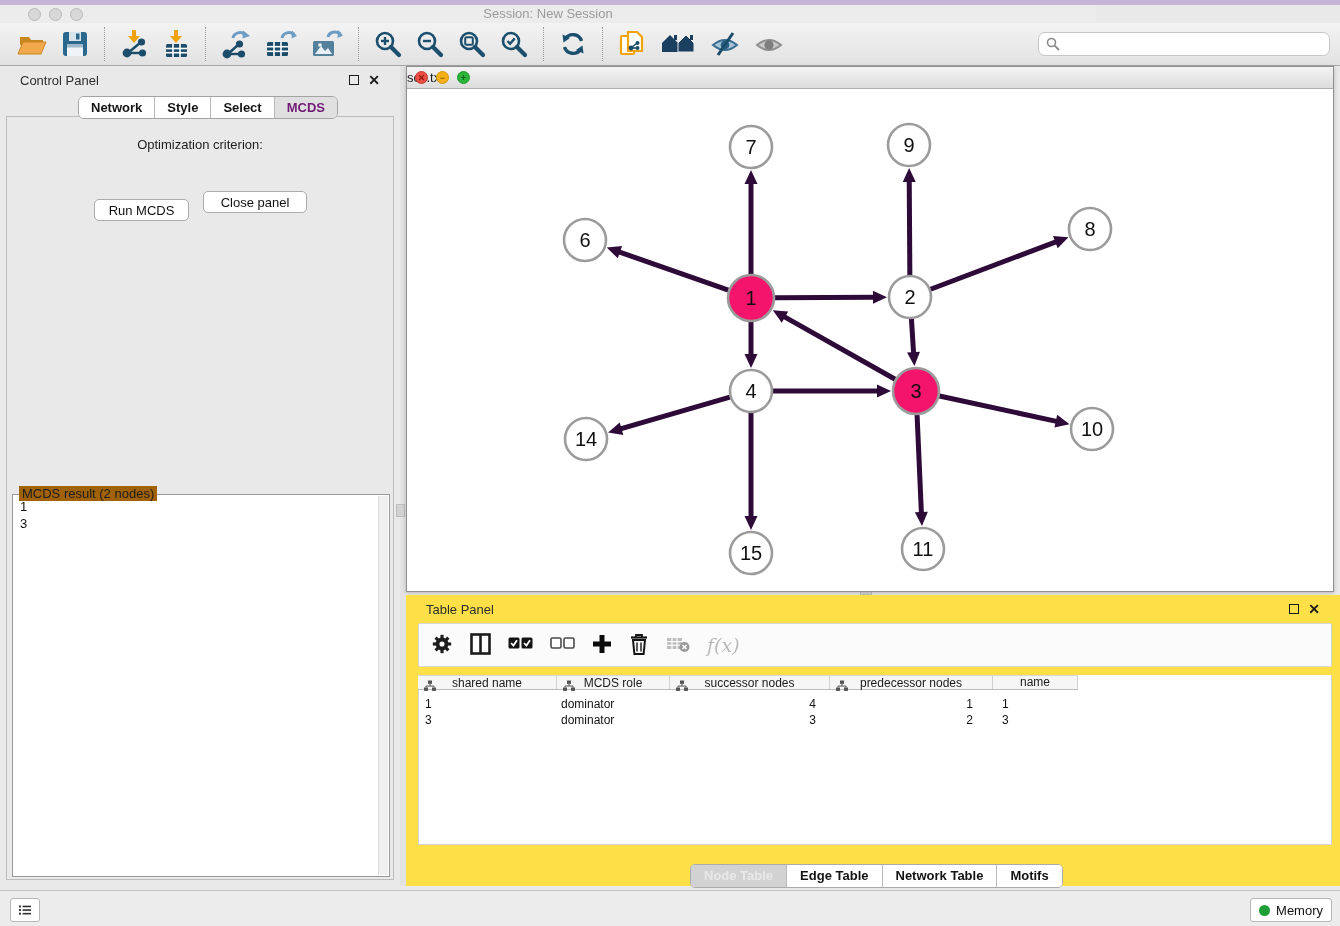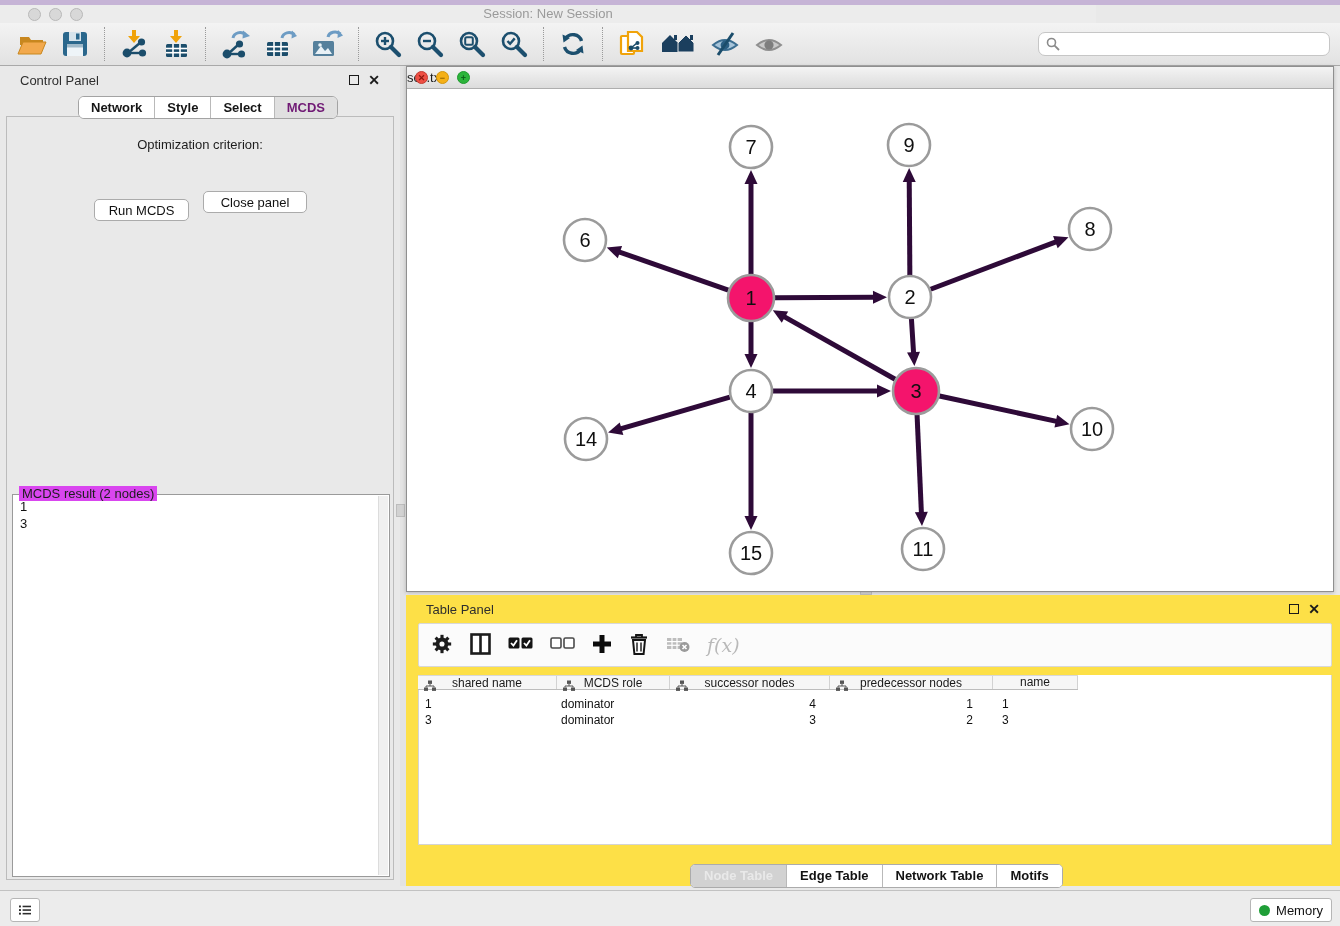--- a/index.html
+++ b/index.html
@@ -58,21 +58,21 @@
   .dd-chev { margin-left:auto; display:flex; flex-direction:column; gap:1px; align-items:center; }
   .dd-chev i { width:0; height:0; border-left:4px solid transparent; border-right:4px solid transparent; display:block; }
   .dd-chev .up { border-bottom:5px solid #555; }
   .dd-chev .dn { border-top:5px solid #555; }
   .btn {
     background:#fff; border:1px solid #ababab; border-radius:5px; height:22px;
     font-size:13px; color:#111; display:flex; align-items:center; justify-content:center;
     font-family:"Liberation Sans",sans-serif;
   }
   .result-box { border:1px solid #9a9a9a; background:#fff; }
-  .result-legend { position:absolute; top:-9px; left:6px; background:#d946ef; padding:0 3px; font-size:13px; color:#1d1d1d; }
+  .result-legend { position:absolute; top:-9px; left:6px; background:#a16207; padding:0 3px; font-size:13px; color:#1d1d1d; }
   .result-text { position:absolute; left:2px; top:3px; right:12px; bottom:2px; font-size:13px; line-height:17px; white-space:pre; padding-left:5px; color:#111; overflow:hidden; }
   .result-scroll { position:absolute; right:1px; top:1px; bottom:1px; width:10px; background:#f0f0f0; border-left:1px solid #dcdcdc; }
 
   .v-splitter { left:400px; top:66px; width:6px; height:820px; background:#e3e3e3; }
   .grip-v { position:absolute; left:-4px; top:438px; width:9px; height:13px; background:#d2d2d2; border:1px solid #bdbdbd; }
   .grip-h { left:860px; top:587px; width:12px; height:8px; background:#d6d6d6; border:1px solid #c2c2c2; }
 
   
   .net-window { left:406px; top:66px; width:928px; height:526px; border:1px solid #8f8f8f; background:#fff; box-shadow:0 1px 4px rgba(0,0,0,.22); }
   .net-titlebar { position:absolute; left:0; top:0; width:100%; height:22px; background:linear-gradient(#f4f4f4,#dcdcdc); border-bottom:1px solid #aeaeae; display:flex; align-items:center; padding:0 8px; }

